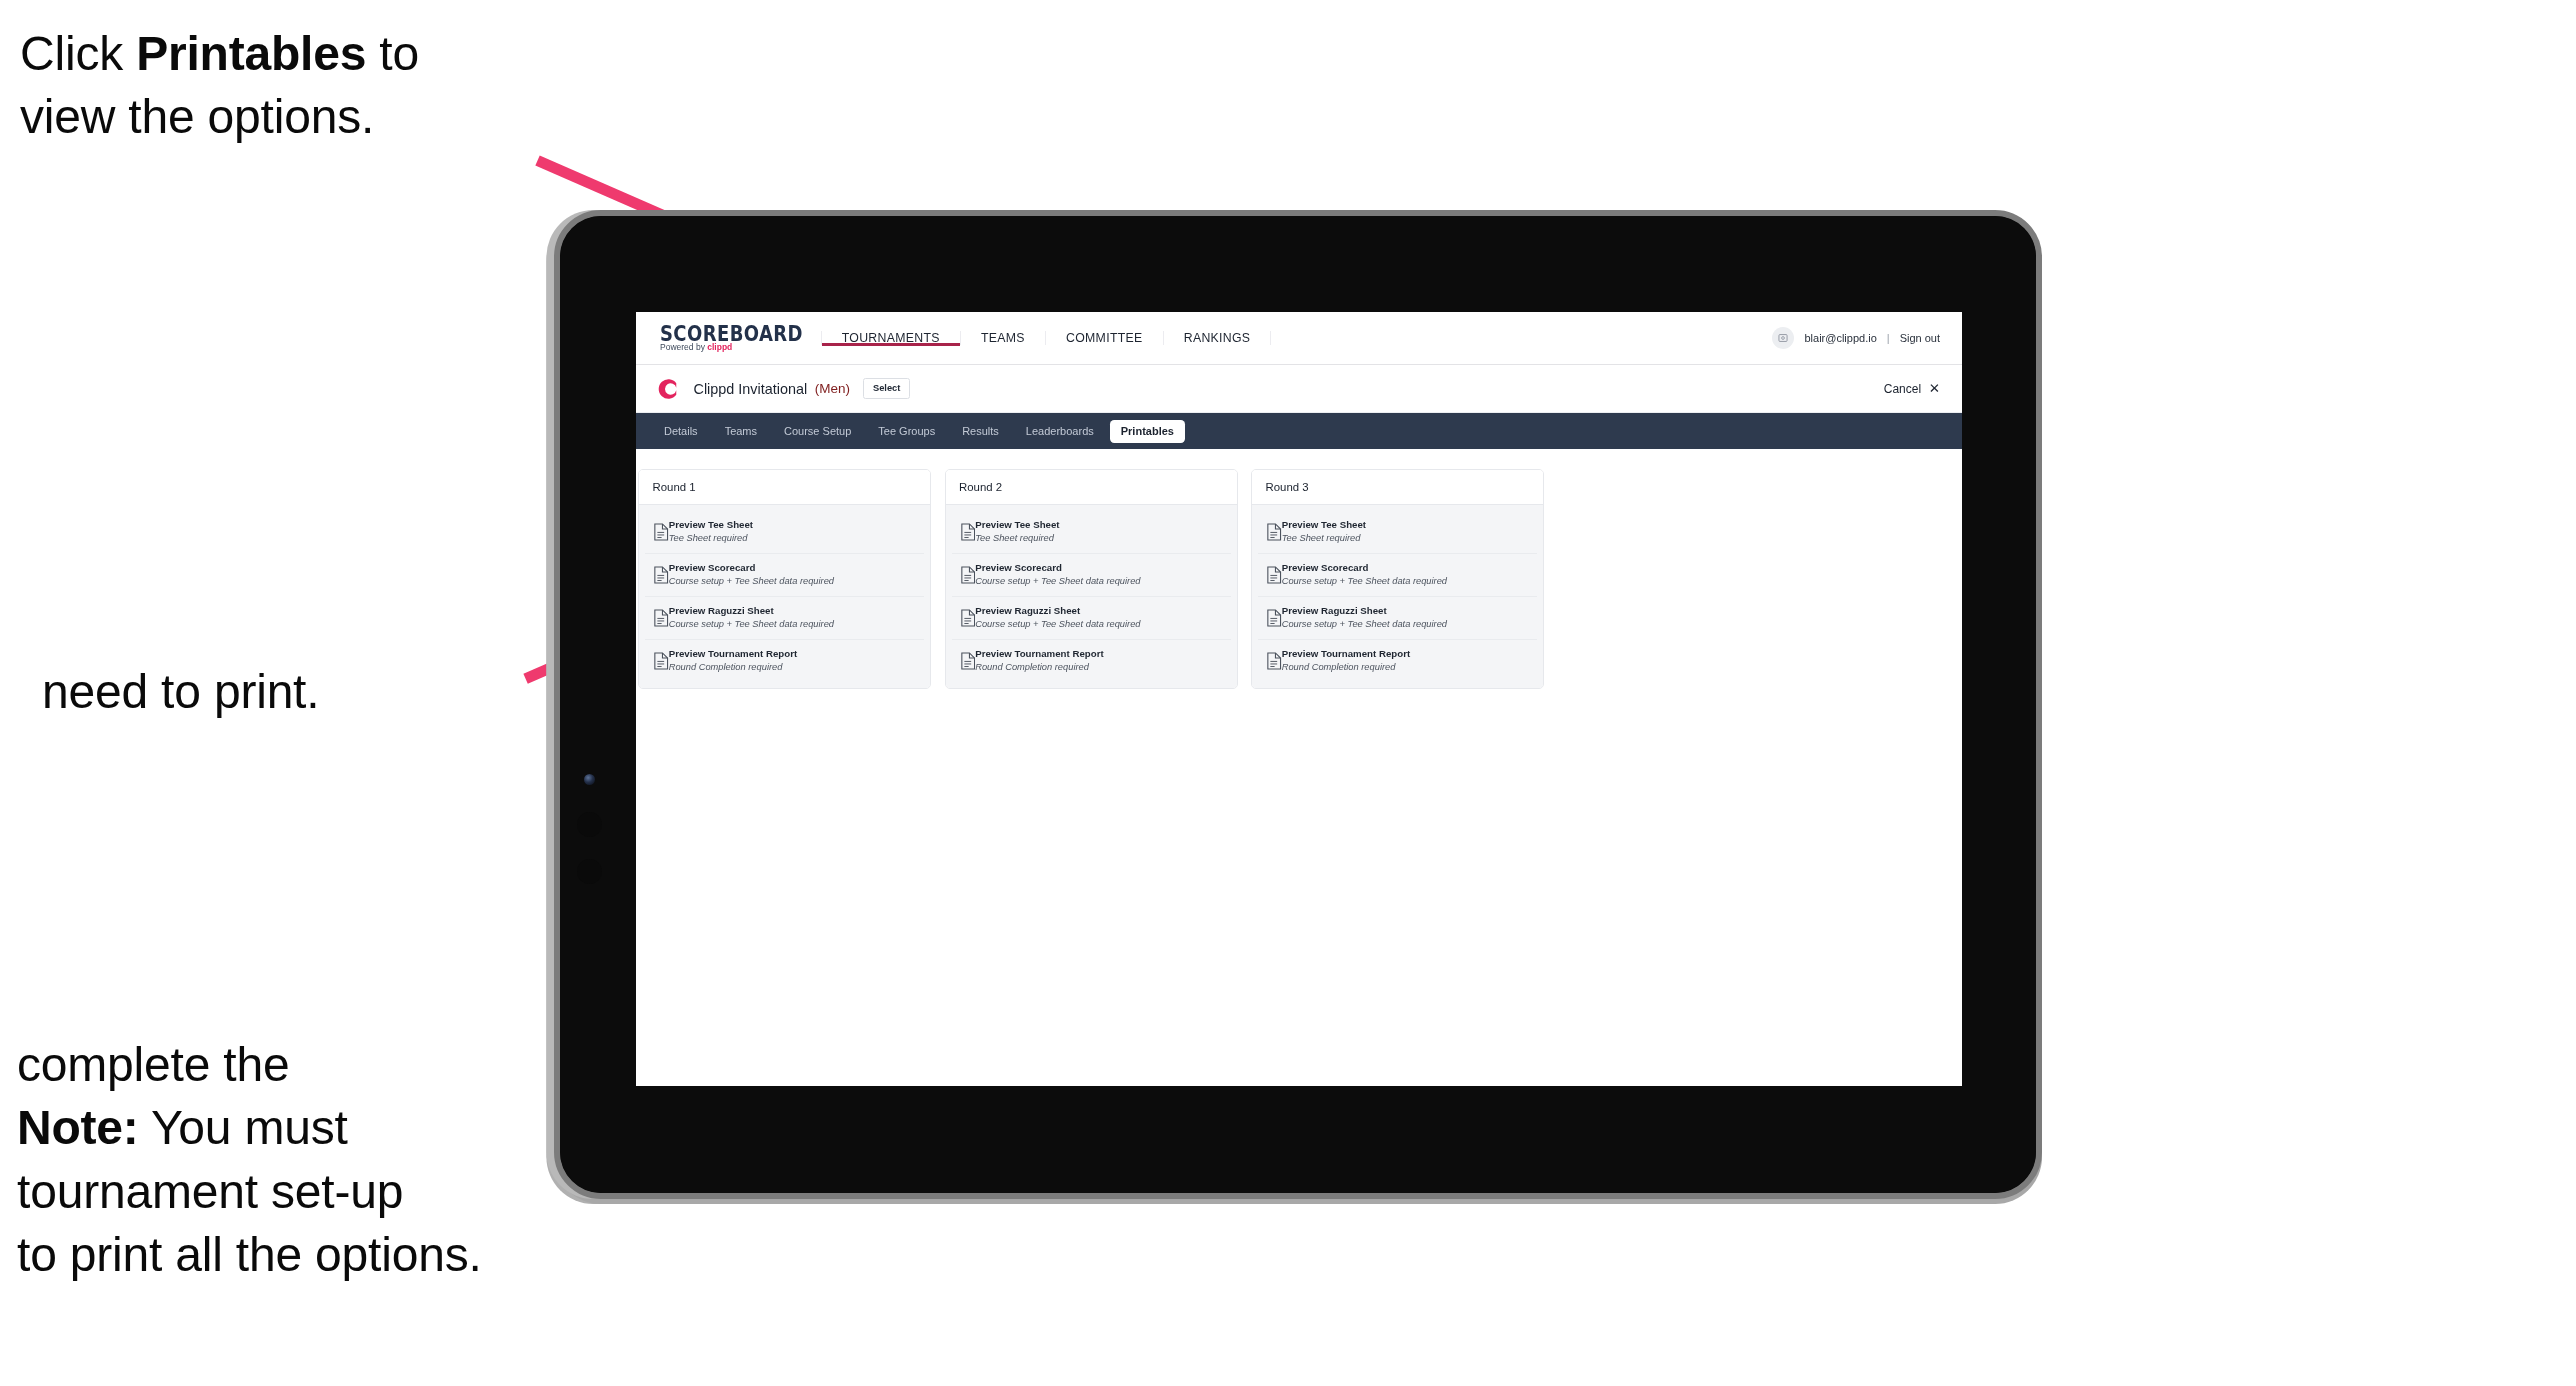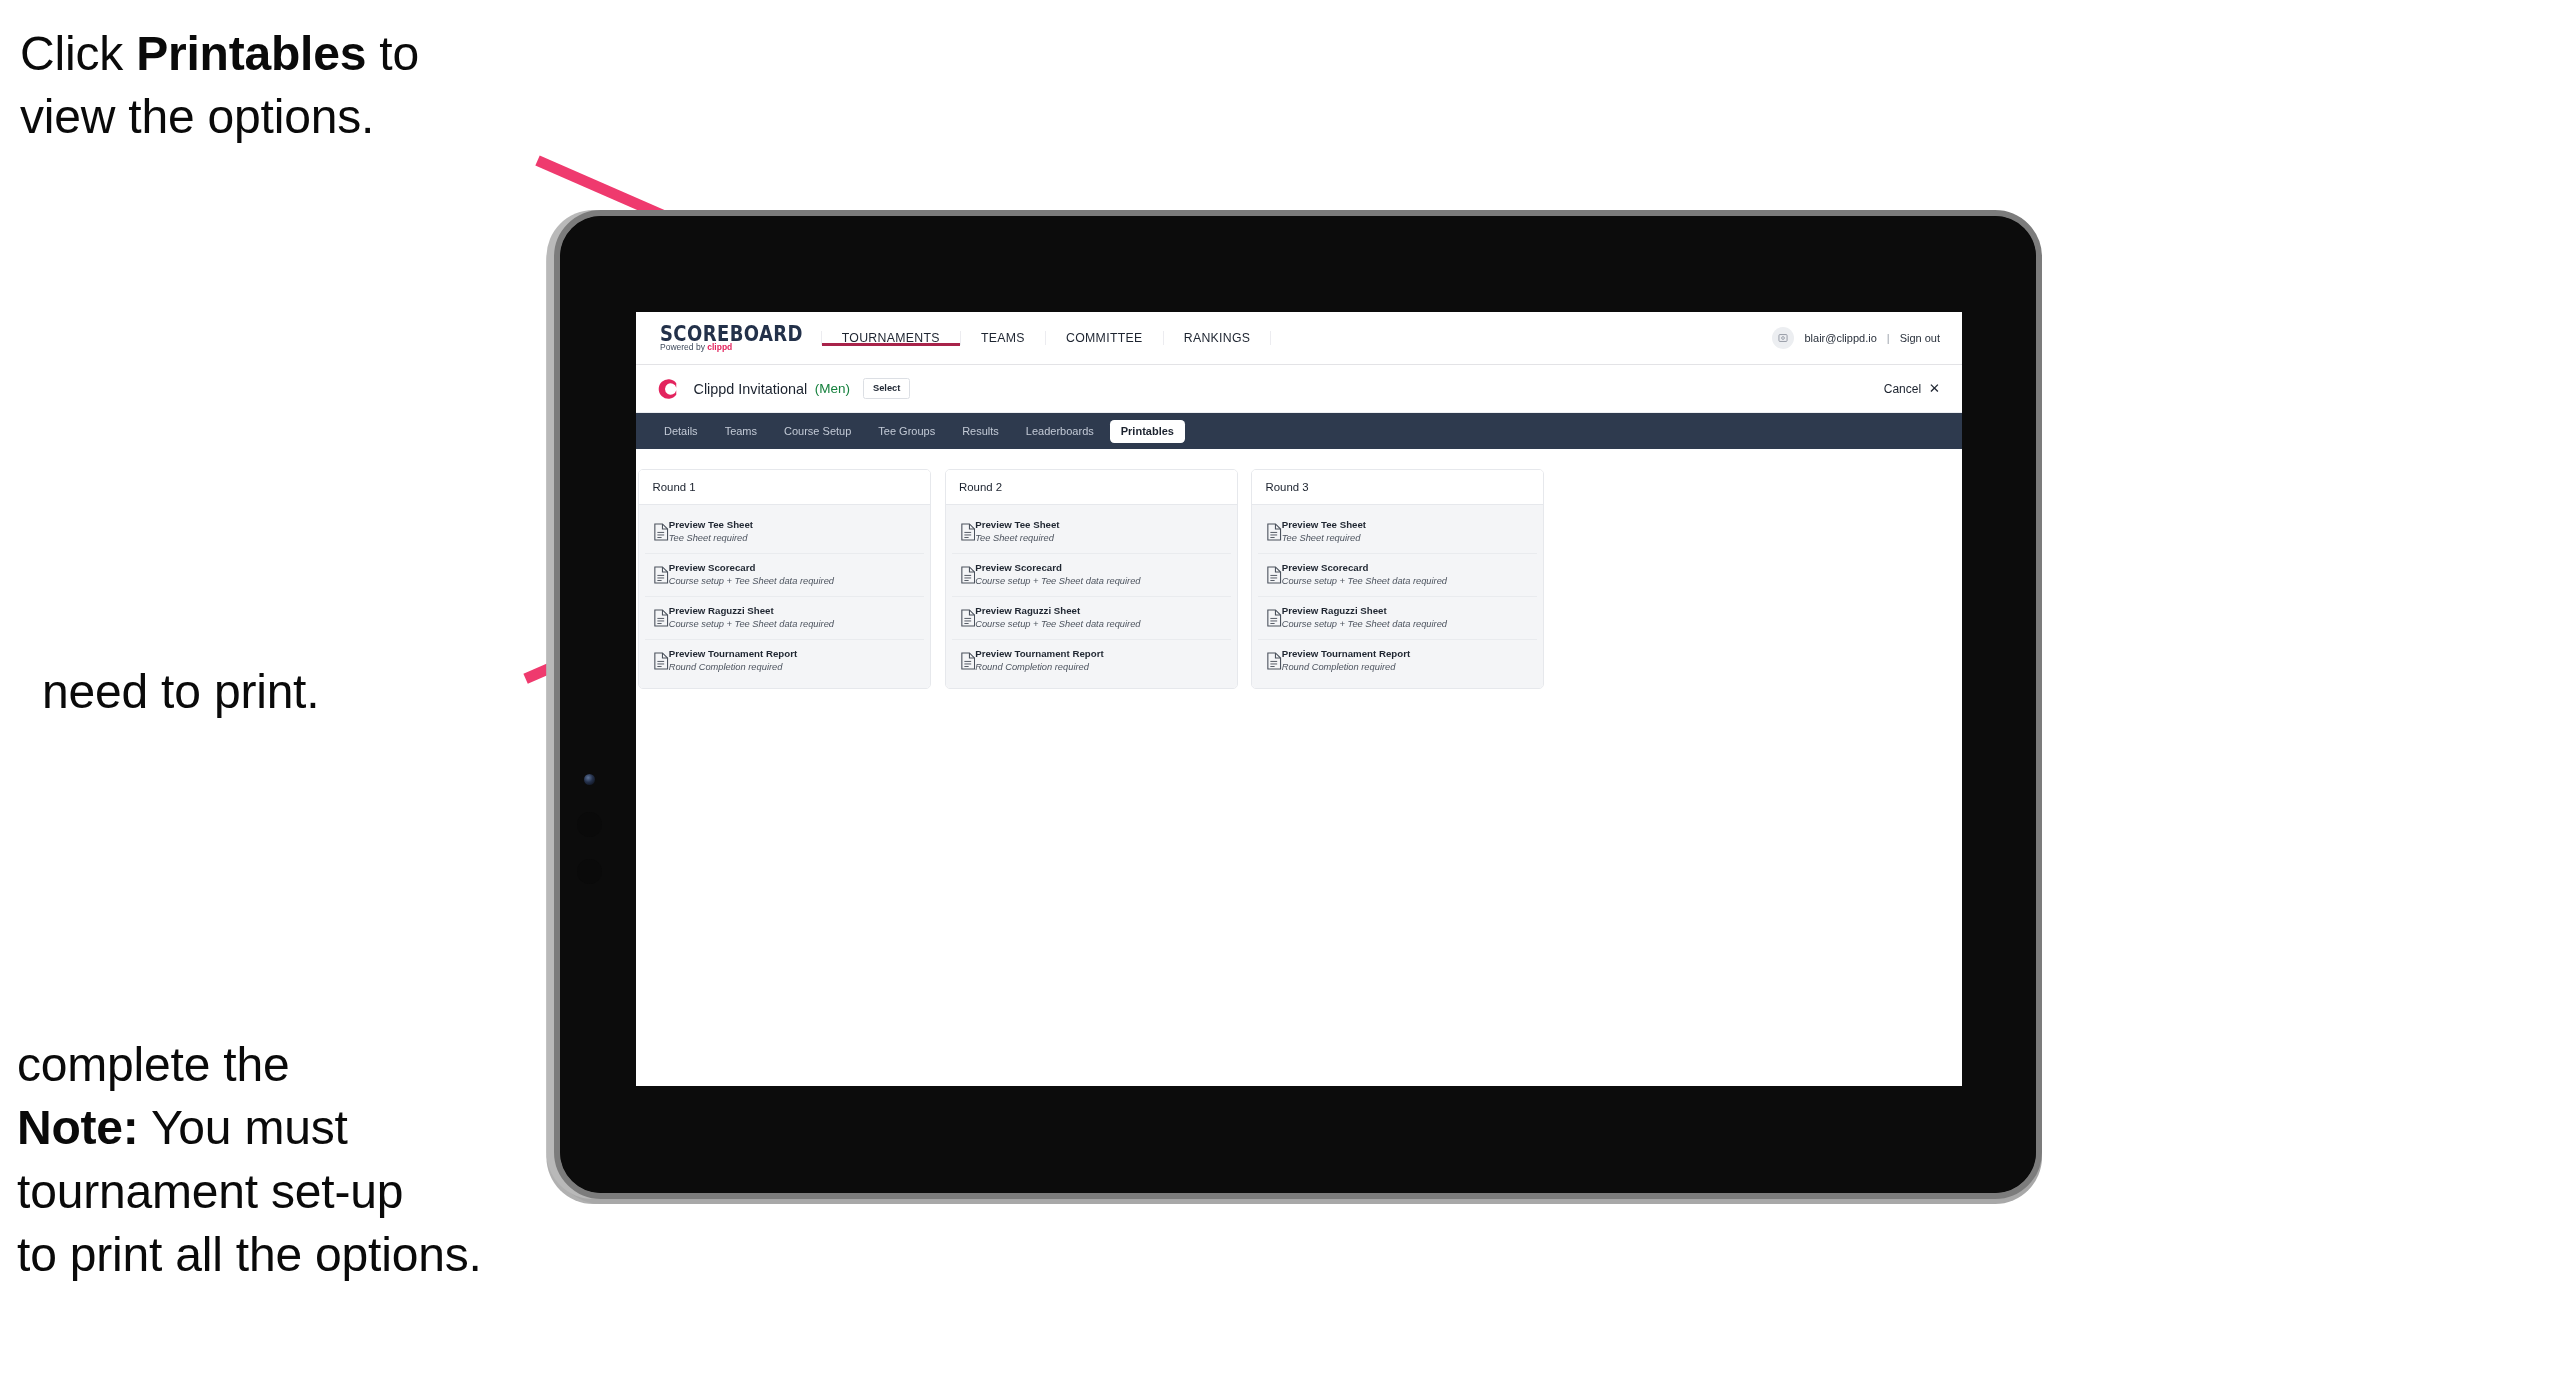--- a/index.html
+++ b/index.html
@@ -182,21 +182,21 @@
     margin-right: 13.5px;
     flex: none;
   }
   .tname {
     font-size: 14.4px;
     color: #1b222e;
     margin-right: 7.6px;
   }
   .tgender {
     font-size: 13.5px;
-    color: #15803d;
+    color: #7f1d1d;
     margin-right: 13.5px;
   }
   .hosting-badge {
     font-size: 9.3px;
     font-weight: bold;
     color: #222a36;
     border: 0.8px solid #dcdfe4;
     border-radius: 2.5px;
     padding: 5px 8.5px;
     line-height: 1;

